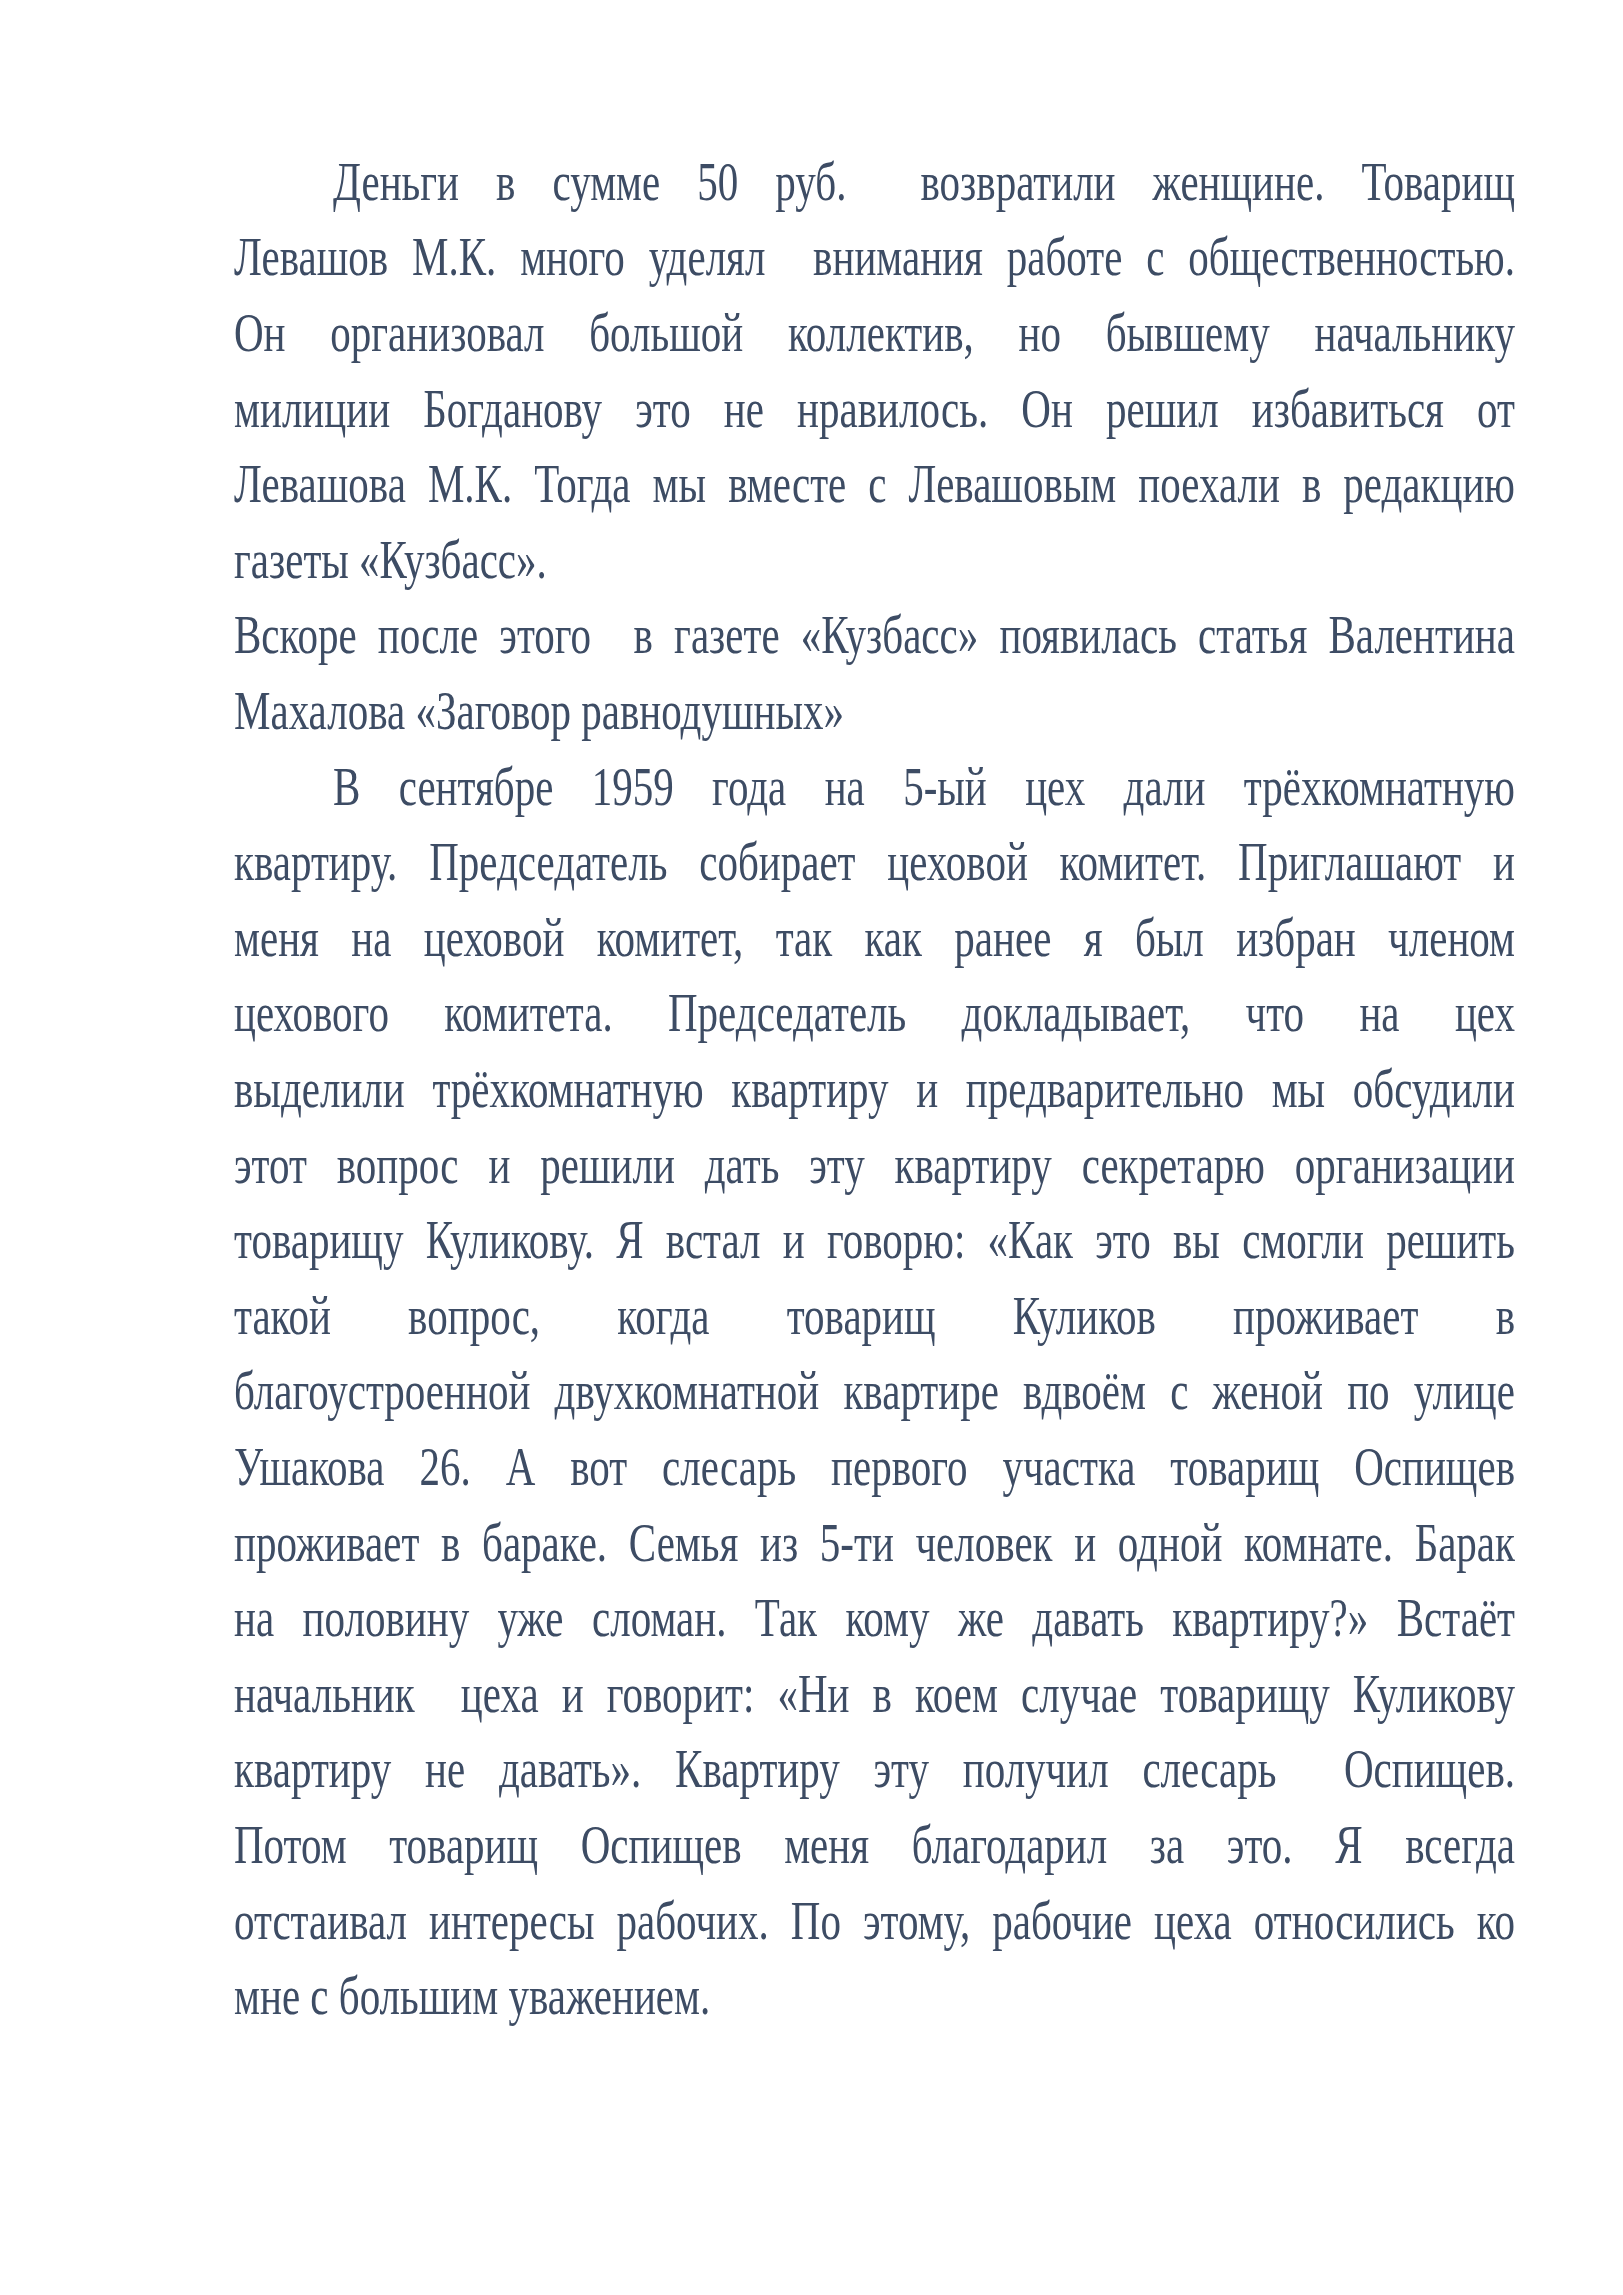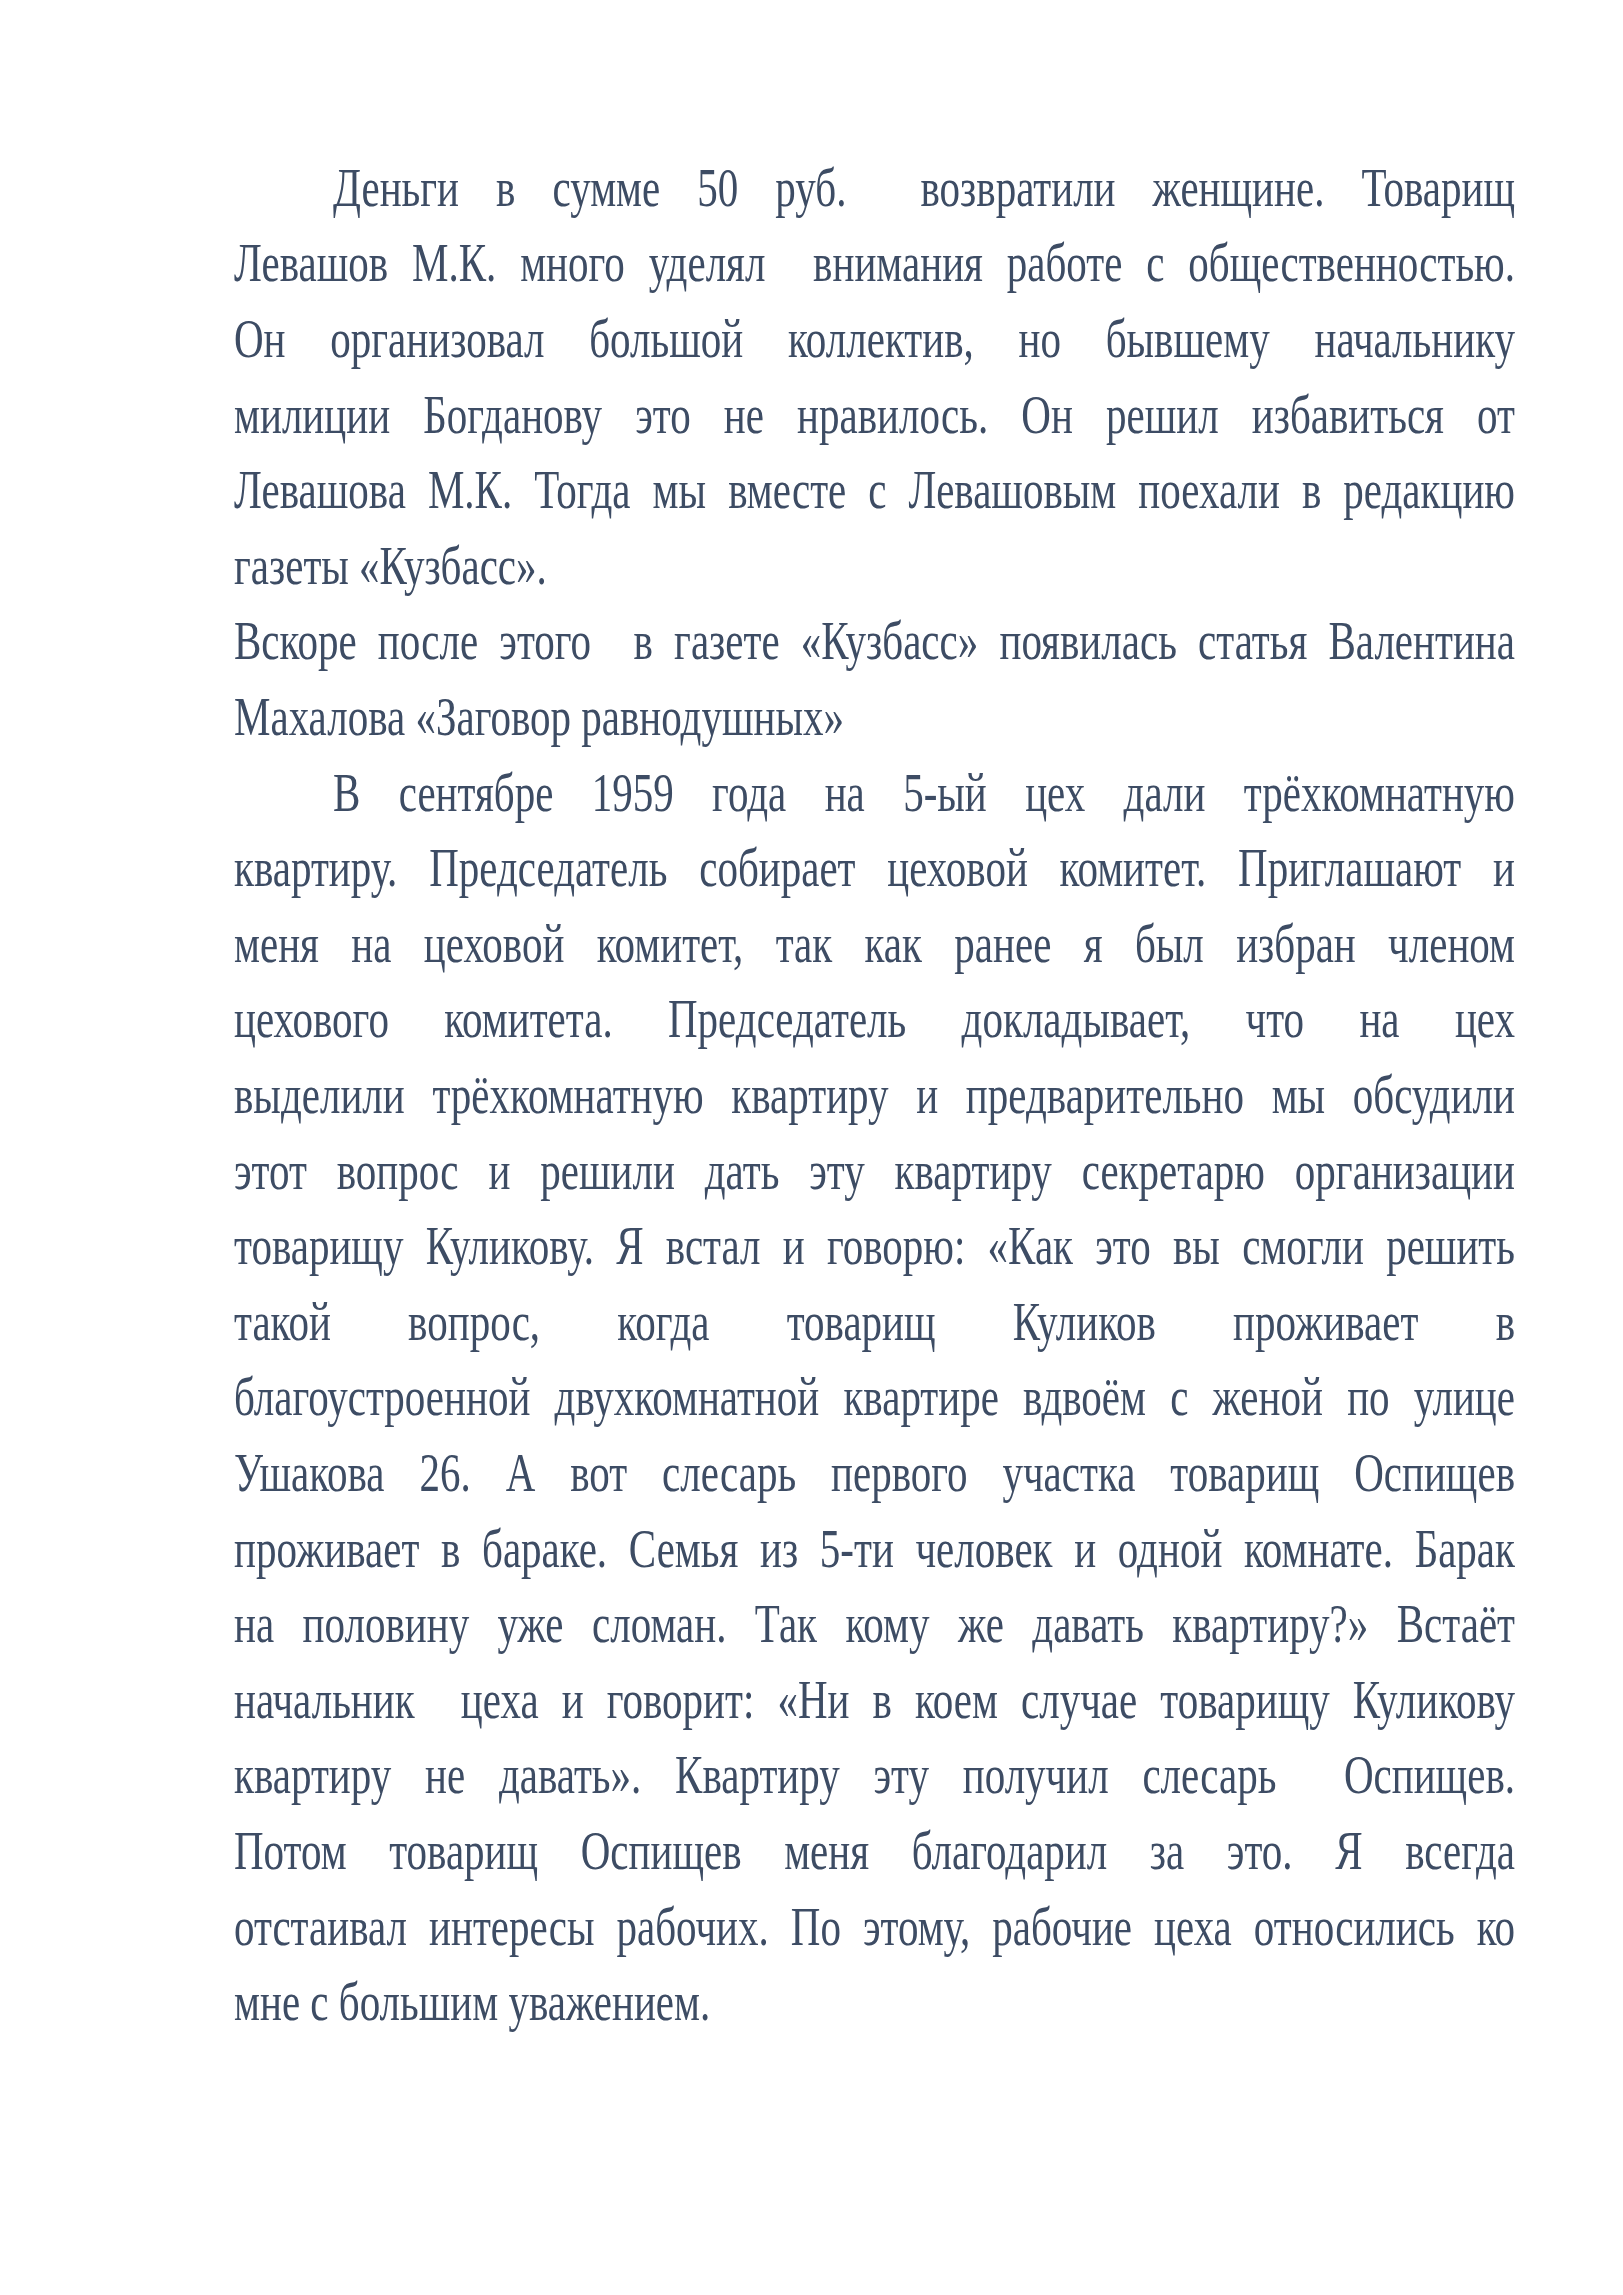--- a/index.html
+++ b/index.html
@@ -9,21 +9,20 @@
     height: 2295px;
     position: relative;
     background: var(--page-background, #ffffff);
     font-family: "Liberation Serif", "DejaVu Serif", serif;
     overflow: hidden;
   }
   .page {
     position: absolute;
     inset: 0;
     background: var(--page-background, #ffffff);
-    margin-top: 6px;
   }
   
   .text-block {
     position: absolute;
     left: 234px;
     top: 143px;
     width: 1281px;
     color: var(--text, #3d4c64);
     font-size: 41px;
     line-height: 56px;

